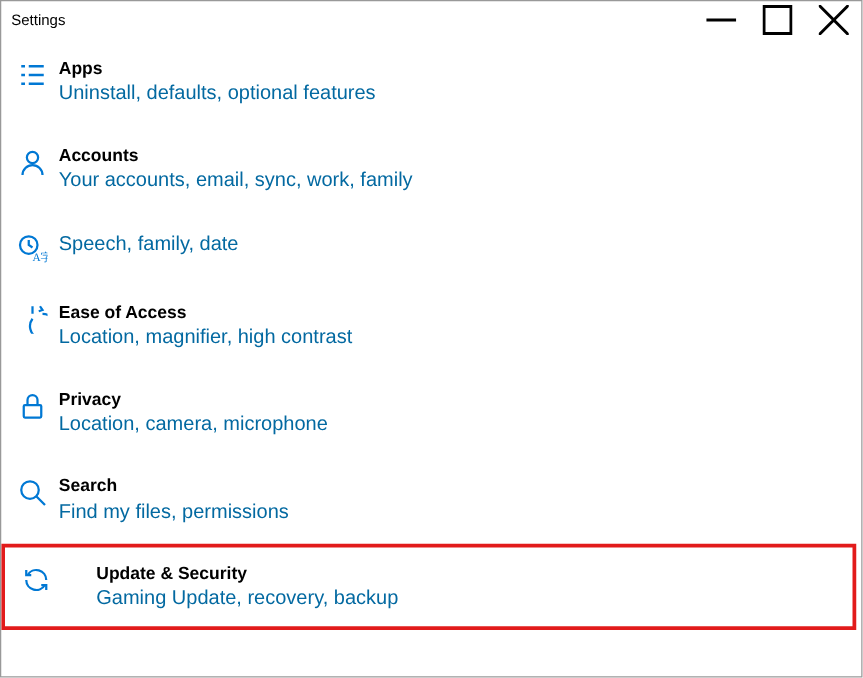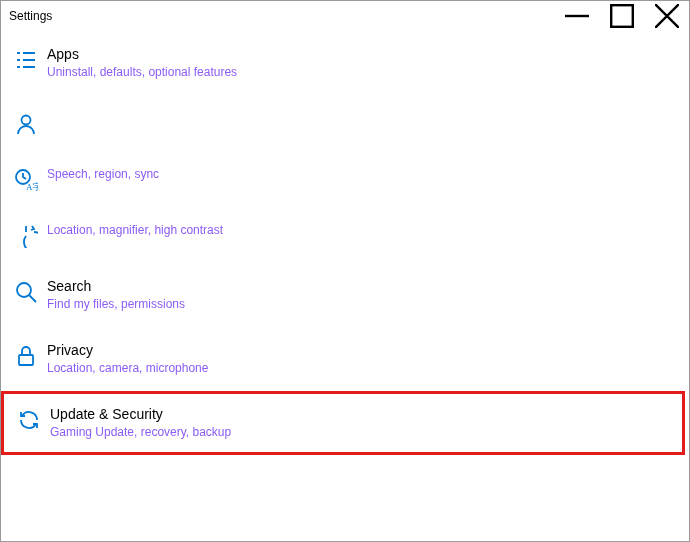--- a/index.html
+++ b/index.html
@@ -3,25 +3,25 @@
   <meta charset="utf-8">
   <style>
     * { margin: 0; padding: 0; box-sizing: border-box; }
     body { font-family: "Segoe UI", -apple-system, sans-serif; background: #fff; width: 690px; height: 542px; overflow: hidden; border: 1px solid #999; }
     .titlebar { height: 30px; display: flex; align-items: center; justify-content: space-between; padding-left: 8px; }
     .titlebar-title { font-size: 12px; color: #000; }
     .titlebar-controls { display: flex; height: 100%; }
     .titlebar-btn { width: 45px; height: 100%; display: flex; align-items: center; justify-content: center; font-size: 14px; color: #000; cursor: pointer; }
     .content { padding: 0 0 0 12px; }
     .category { display: flex; align-items: flex-start; padding: 14px 0 14px 0; }
-    .category.highlighted { border: 3px solid #e21b1b; margin-left: -12px; padding-left: 12px; margin-right: 4px; padding-right: 0; padding-top: 11px; padding-bottom: 11px; }
+    .category.highlighted { border: 3px solid #e21b1b; margin-left: -12px; padding-left: 12px; margin-right: 4px; padding-right: 0; padding-top: 11px; padding-bottom: 11px; gap: 27px; }
     .category-icon { width: 26px; height: 26px; margin-right: 8px; flex-shrink: 0; display: flex; align-items: center; justify-content: center; color: #0078d4; margin-top: 2px; }
     .category-text { display: flex; flex-direction: column; }
-    .category-title { font-size: 14px; color: #000; font-weight: 400; line-height: 1.3; }
-    .category-desc { font-size: 12px; color: #8b5cf6; line-height: 1.4; margin-top: 1px; }
+    .category-title { font-size: 14px; color: #000; font-weight: 700; line-height: 1.3; }
+    .category-desc { font-size: 16px; color: #0369a1; line-height: 1.4; margin-top: 1px; }
     svg { width: 24px; height: 24px; }
   </style>
 </head>
 <body>
 
 <div class="titlebar">
   <span class="titlebar-title">Settings</span>
   <div class="titlebar-controls">
     <div class="titlebar-btn">
       <svg viewBox="0 0 10 10" width="10" height="10">
@@ -60,72 +60,77 @@
     </div>
   </div>
 
   <div class="category">
     <span class="category-icon">
       <svg viewBox="0 0 24 24" fill="none" stroke="#0078d4" stroke-width="1.8">
           <circle cx="12" cy="8" r="4.5"></circle>
           <path d="M4 22c0-4.4 3.6-8 8-8s8 3.6 8 8"></path>
         </svg>
     </span>
+    <div class="category-text">
+      <span class="category-title">Accounts</span>
+      <span class="category-desc">Your accounts, email, sync, work, family</span>
+    </div>
   </div>
 
   <div class="category">
     <span class="category-icon">
       <svg viewBox="0 0 24 24" fill="none" stroke="#0078d4" stroke-width="1.8">
           <circle cx="9" cy="9" r="7"></circle>
           <path d="M9 5v4l3 2"></path>
           <text x="12" y="22" font-size="9" fill="#0078d4" stroke="none" font-family="Segoe UI">A字</text>
         </svg>
     </span>
     <div class="category-text">
-      <span class="category-desc">Speech, region, sync</span>
+      <span class="category-desc">Speech, family, date</span>
     </div>
   </div>
 
 
   <div class="category">
     <span class="category-icon">
       <svg viewBox="0 0 24 24" fill="none" stroke="#0078d4" stroke-width="1.8">
           <path d="M12 2v6"></path>
           <path d="M12 12a10 10 0 1 0 8-4"></path>
           <path d="M18 2l2 3-3 1"></path>
         </svg>
     </span>
     <div class="category-text">
+      <span class="category-title">Ease of Access</span>
       <span class="category-desc">Location, magnifier, high contrast</span>
+    </div>
+  </div>
+
+  <div class="category">
+    <span class="category-icon">
+      <svg viewBox="0 0 24 24" fill="none" stroke="#0078d4" stroke-width="1.8">
+          <rect x="5" y="11" width="14" height="10" rx="1"></rect>
+          <path d="M8 11V7a4 4 0 0 1 8 0v4"></path>
+        </svg>
+    </span>
+    <div class="category-text">
+      <span class="category-title">Privacy</span>
+      <span class="category-desc">Location, camera, microphone</span>
     </div>
   </div>
 
   <div class="category">
     <span class="category-icon">
       <svg viewBox="0 0 24 24" fill="none" stroke="#0078d4" stroke-width="1.8">
           <circle cx="10" cy="10" r="7"></circle>
           <line x1="15" y1="15" x2="22" y2="22"></line>
         </svg>
     </span>
     <div class="category-text">
       <span class="category-title">Search</span>
       <span class="category-desc">Find my files, permissions</span>
-    </div>
-  </div>
-
-  <div class="category">
-    <span class="category-icon">
-      <svg viewBox="0 0 24 24" fill="none" stroke="#0078d4" stroke-width="1.8">
-          <rect x="5" y="11" width="14" height="10" rx="1"></rect>
-          <path d="M8 11V7a4 4 0 0 1 8 0v4"></path>
-        </svg>
-    </span>
-    <div class="category-text">
-      <span class="category-title">Privacy</span>
-      <span class="category-desc">Location, camera, microphone</span>
     </div>
   </div>
 
   <div class="category highlighted">
     <span class="category-icon">
       <svg viewBox="0 0 24 24" fill="none" stroke="#0078d4" stroke-width="1.8">
           <path d="M20 12a8 8 0 0 0-14.9-4"></path>
           <path d="M4 12a8 8 0 0 0 14.9 4"></path>
           <path d="M4 4v4h4"></path>
           <path d="M20 20v-4h-4"></path>

